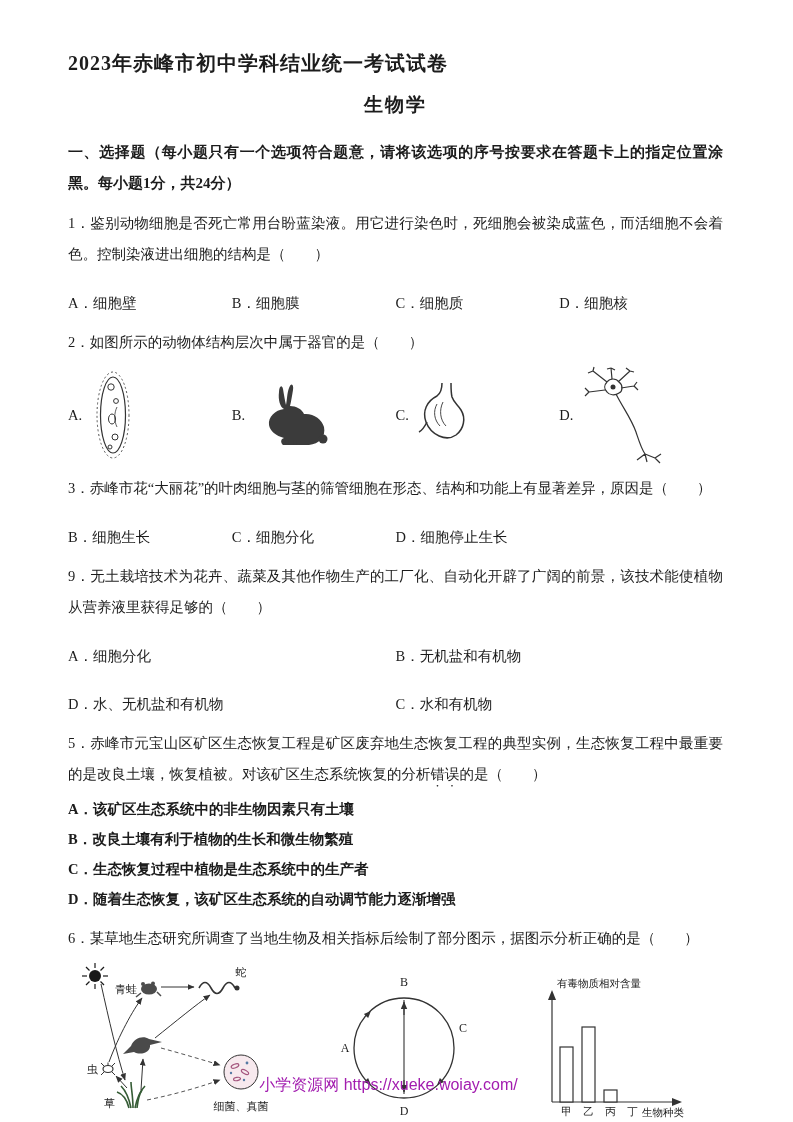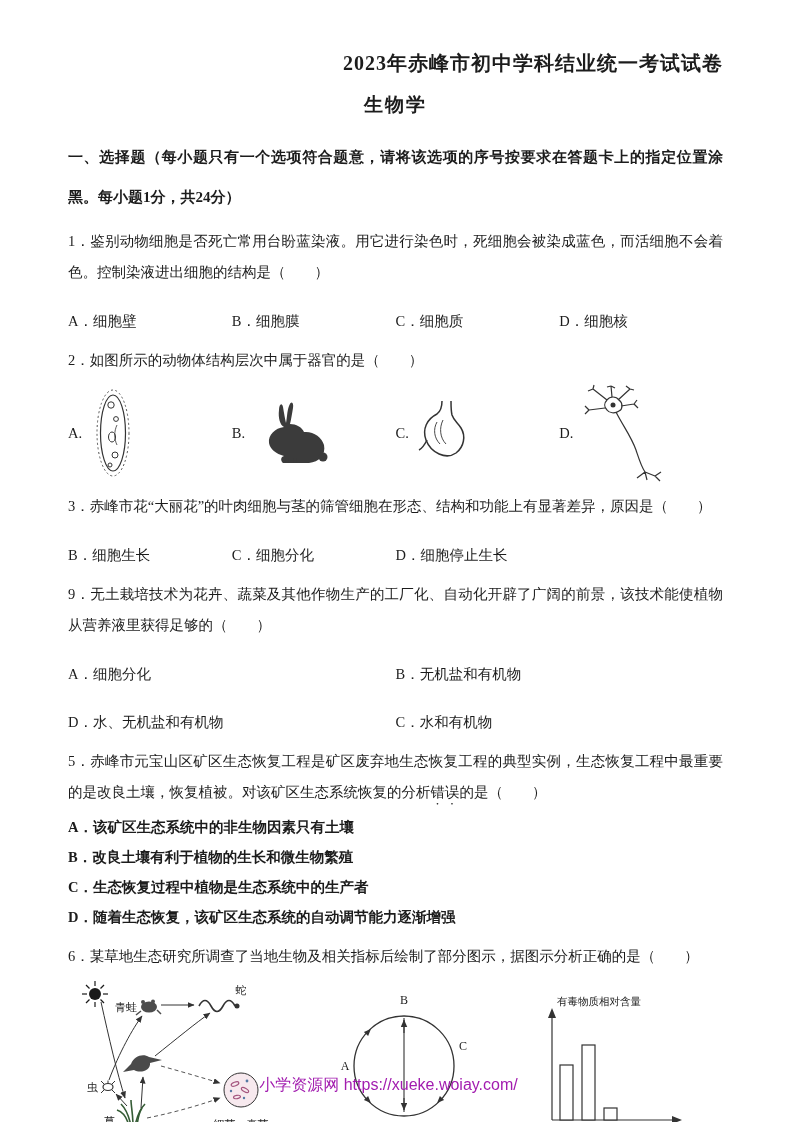--- a/index.html
+++ b/index.html
@@ -3,23 +3,23 @@
 <meta charset="utf-8">
 <style>
   * { margin:0; padding:0; box-sizing:border-box; }
   html,body { background:#ffffff; }
   body {
     width:793px; height:1122px; margin:0 auto; position:relative; overflow:hidden;
     font-family:"Liberation Serif","DejaVu Serif",serif;
     color:#1c1c1c;
   }
   .page { padding:50px 70px 0 68px; }
-  .title { text-align:right; font-size:20px; font-weight:bold; letter-spacing:1px; }
+  .title { text-align:left; font-size:20px; font-weight:bold; letter-spacing:1px; }
   .subject { text-align:center; font-size:19px; font-weight:bold; margin-top:15px; letter-spacing:2px; }
-  .section-heading { font-size:15px; font-weight:bold; line-height:40px; margin-top:19px; text-align:justify; }
+  .section-heading { font-size:15px; font-weight:bold; line-height:31px; margin-top:19px; text-align:justify; }
   .q-text { font-size:14.5px; line-height:31px; margin-top:9px; text-align:justify; }
   .options-row { display:flex; font-size:14.5px; line-height:30px; margin-top:18px; }
   .options-row .option { display:block; }
   .cols-4 .option { width:25%; }
   .cols-2 .option { width:50%; }
   .options-list { margin-top:4px;font-weight:bold; }
   .options-list .option { display:block; font-size:14.5px; line-height:30px; }
   .image-options { display:flex; align-items:center; margin:8px 0 2px 0; }
   .image-option { width:25%; display:flex; align-items:center; gap:8px; font-size:14.5px; }
   .figures-row { display:flex; align-items:flex-end; margin-top:6px; }

